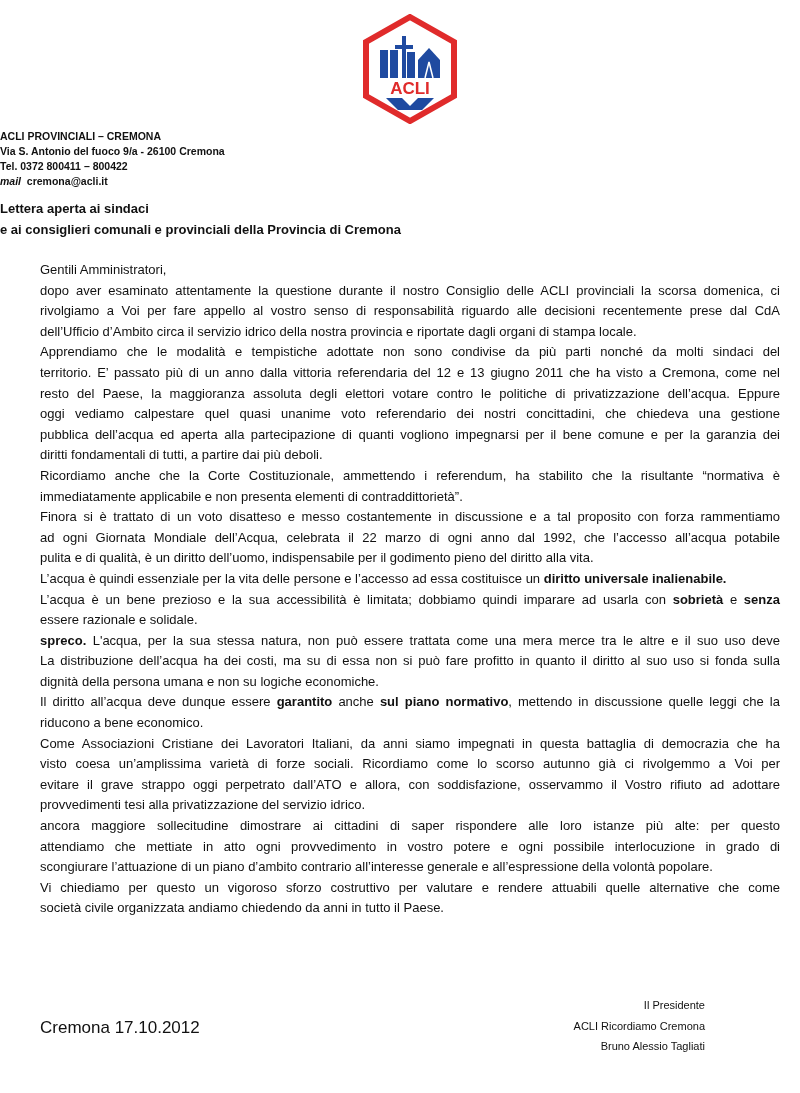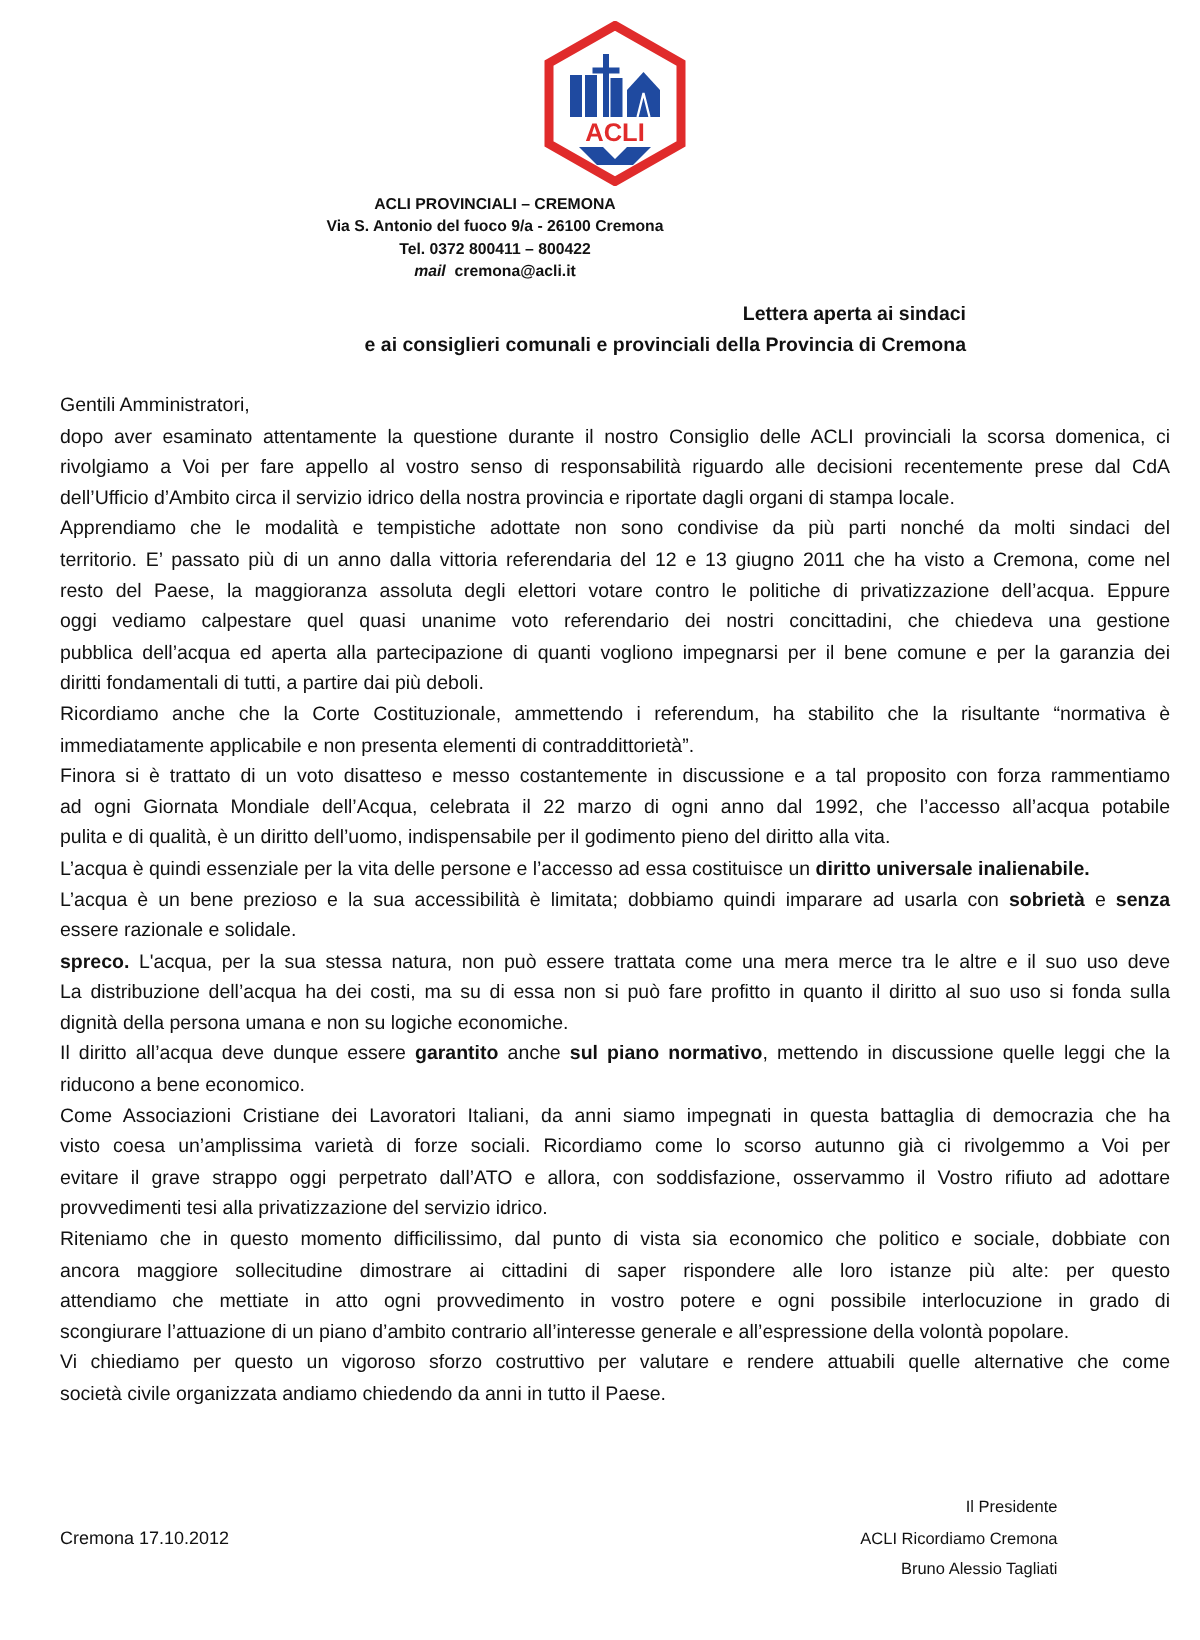--- a/index.html
+++ b/index.html
@@ -1,29 +1,29 @@
 <!DOCTYPE html>
 <html><head>
 <meta charset="utf-8">
 <style>
   html, body { margin: 0; padding: 0; background: #ffffff; }
   body { width: 800px; height: 1093px; position: relative; overflow: hidden;
          font-family: "Liberation Sans", "DejaVu Sans", sans-serif; color: #111; }
   .logo { position: absolute; left: 362px; top: 14px; width: 96px; height: 110px; }
-  .header { position: absolute; left: 0; top: 129px; width: 660px; text-align: center;
+  .header { position: absolute; left: 0; top: 129px; width: 660px; 
             font-size: 10.5px; line-height: 15px; font-weight: bold; color: #111; }
   .header .mail-label { font-style: italic; }
-  .title { position: absolute; left: 0; top: 198px; width: 644px; text-align: right;
+  .title { position: absolute; left: 0; top: 198px; width: 644px; text-align: left;
            font-size: 13px; line-height: 21px; font-weight: bold; }
   .body { position: absolute; left: 40px; top: 260px; width: 740px;
           font-size: 13px; line-height: 20.6px; }
   .line { display: block; white-space: nowrap; text-align: justify; text-align-last: justify; height: 20.6px; }
   .line.last { text-align-last: left; }
   b { font-weight: bold; }
-  .date { position: absolute; left: 40px; top: 1018px; font-size: 12px; }
+  .date { position: absolute; left: 40px; top: 1018px; font-size: 17px; }
   .sig { position: absolute; left: 505px; top: 995px; width: 200px; text-align: right;
          font-size: 11px; line-height: 20.6px; }
 </style>
 </head>
 <body>
 
 <svg class="logo" viewBox="0 0 96 110">
   <polygon points="48,3 92,28 92,82 48,107 4,82 4,28" fill="#ffffff" stroke="#e02b2b" stroke-width="6"></polygon>
 
   <rect x="18" y="36" width="8" height="28" fill="#1f4aa0"></rect>
@@ -84,21 +84,20 @@
   <span class="line last">dignità della persona umana e non su logiche economiche.</span>
 
   <span class="line"><span>Il diritto all’acqua deve dunque essere </span><b>garantito</b><span> anche </span><b>sul piano normativo</b><span>, mettendo in discussione quelle leggi che la</span></span>
   <span class="line last">riducono a bene economico.</span>
 
   <span class="line">Come Associazioni Cristiane dei Lavoratori Italiani, da anni siamo impegnati in questa battaglia di democrazia che ha</span>
   <span class="line">visto coesa un’amplissima varietà di forze sociali. Ricordiamo come lo scorso autunno già ci rivolgemmo a Voi per</span>
   <span class="line">evitare il grave strappo oggi perpetrato dall’ATO e allora, con soddisfazione, osservammo il Vostro rifiuto ad adottare</span>
   <span class="line last">provvedimenti tesi alla privatizzazione del servizio idrico.</span>
 
-  <span class="line">Riteniamo che in questo momento difficilissimo, dal punto di vista sia economico che politico e sociale, dobbiate con</span>
   <span class="line">ancora maggiore sollecitudine dimostrare ai cittadini di saper rispondere alle loro istanze più alte: per questo</span>
   <span class="line">attendiamo che mettiate in atto ogni provvedimento in vostro potere e ogni possibile interlocuzione in grado di</span>
   <span class="line last">scongiurare l’attuazione di un piano d’ambito contrario all’interesse generale e all’espressione della volontà popolare.</span>
 
   <span class="line">Vi chiediamo per questo un vigoroso sforzo costruttivo per valutare e rendere attuabili quelle alternative che come</span>
   <span class="line last">società civile organizzata andiamo chiedendo da anni in tutto il Paese.</span>
 </div>
 
 <div class="date">Cremona 17.10.2012</div>
 

